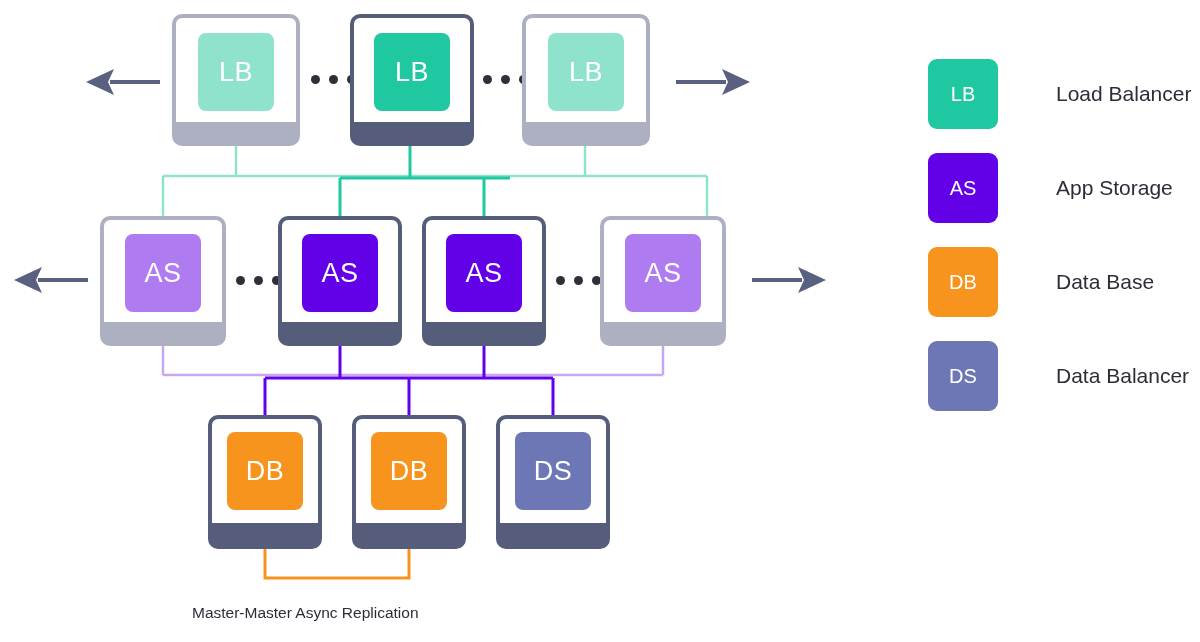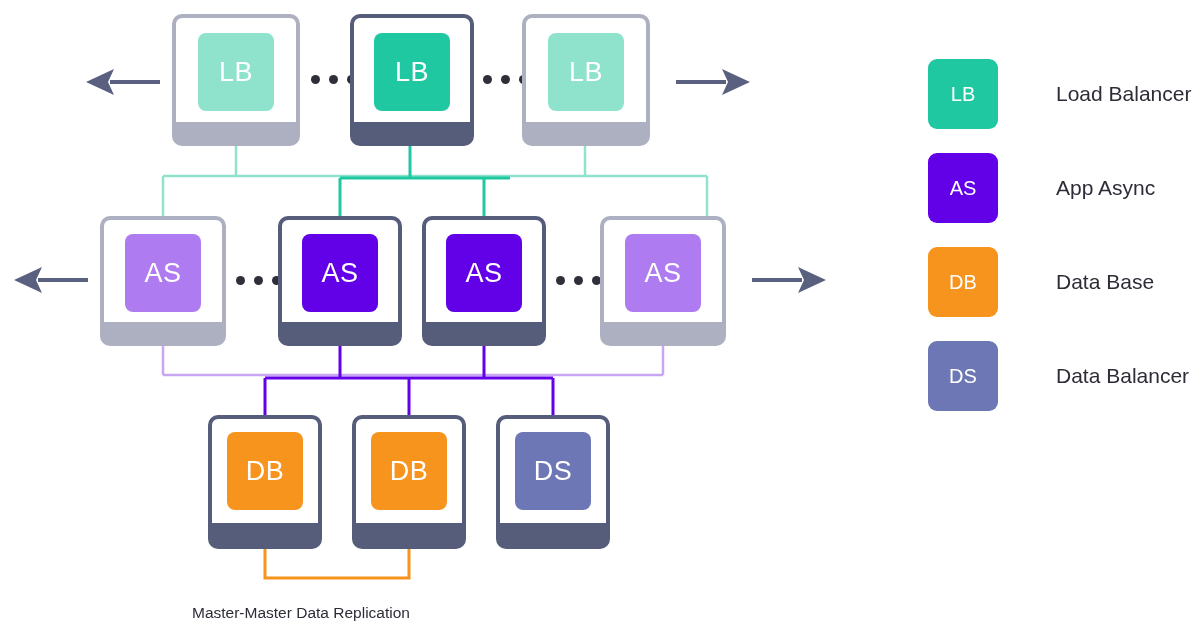--- a/index.html
+++ b/index.html
@@ -263,32 +263,32 @@
   <div class="container-node" style="left:352px; top:415px; width:114px; height:134px;">
     <div class="frame" style="border:4px solid #555D7A; border-bottom-width:26px; background:#ffffff;"></div>
   </div>
   <div class="chip" style="left:371px; top:432px; width:76px; height:78px; background:#F7941E; font-size:27px;">DB</div>
 
   <div class="container-node" style="left:496px; top:415px; width:114px; height:134px;">
     <div class="frame" style="border:4px solid #555D7A; border-bottom-width:26px; background:#ffffff;"></div>
   </div>
   <div class="chip" style="left:515px; top:432px; width:76px; height:78px; background:#6D77B5; font-size:27px;">DS</div>
 
-  <div class="caption" style="left:192px; top:604px;">Master-Master Data Replication</div>
+  <div class="caption" style="left:192px; top:604px;">Master-Master Async Replication</div>
 
   <div id="legend">
 
     <div class="legend-row">
       <div class="legend-swatch" style="background:#1FC8A0;">LB</div>
       <div class="legend-label">Load Balancer</div>
     </div>
 
     <div class="legend-row">
       <div class="legend-swatch" style="background:#6200E8;">AS</div>
-      <div class="legend-label">App Async</div>
+      <div class="legend-label">App Storage</div>
     </div>
 
     <div class="legend-row">
       <div class="legend-swatch" style="background:#F7941E;">DB</div>
       <div class="legend-label">Data Base</div>
     </div>
 
     <div class="legend-row">
       <div class="legend-swatch" style="background:#6D77B5;">DS</div>
       <div class="legend-label">Data Balancer</div>

